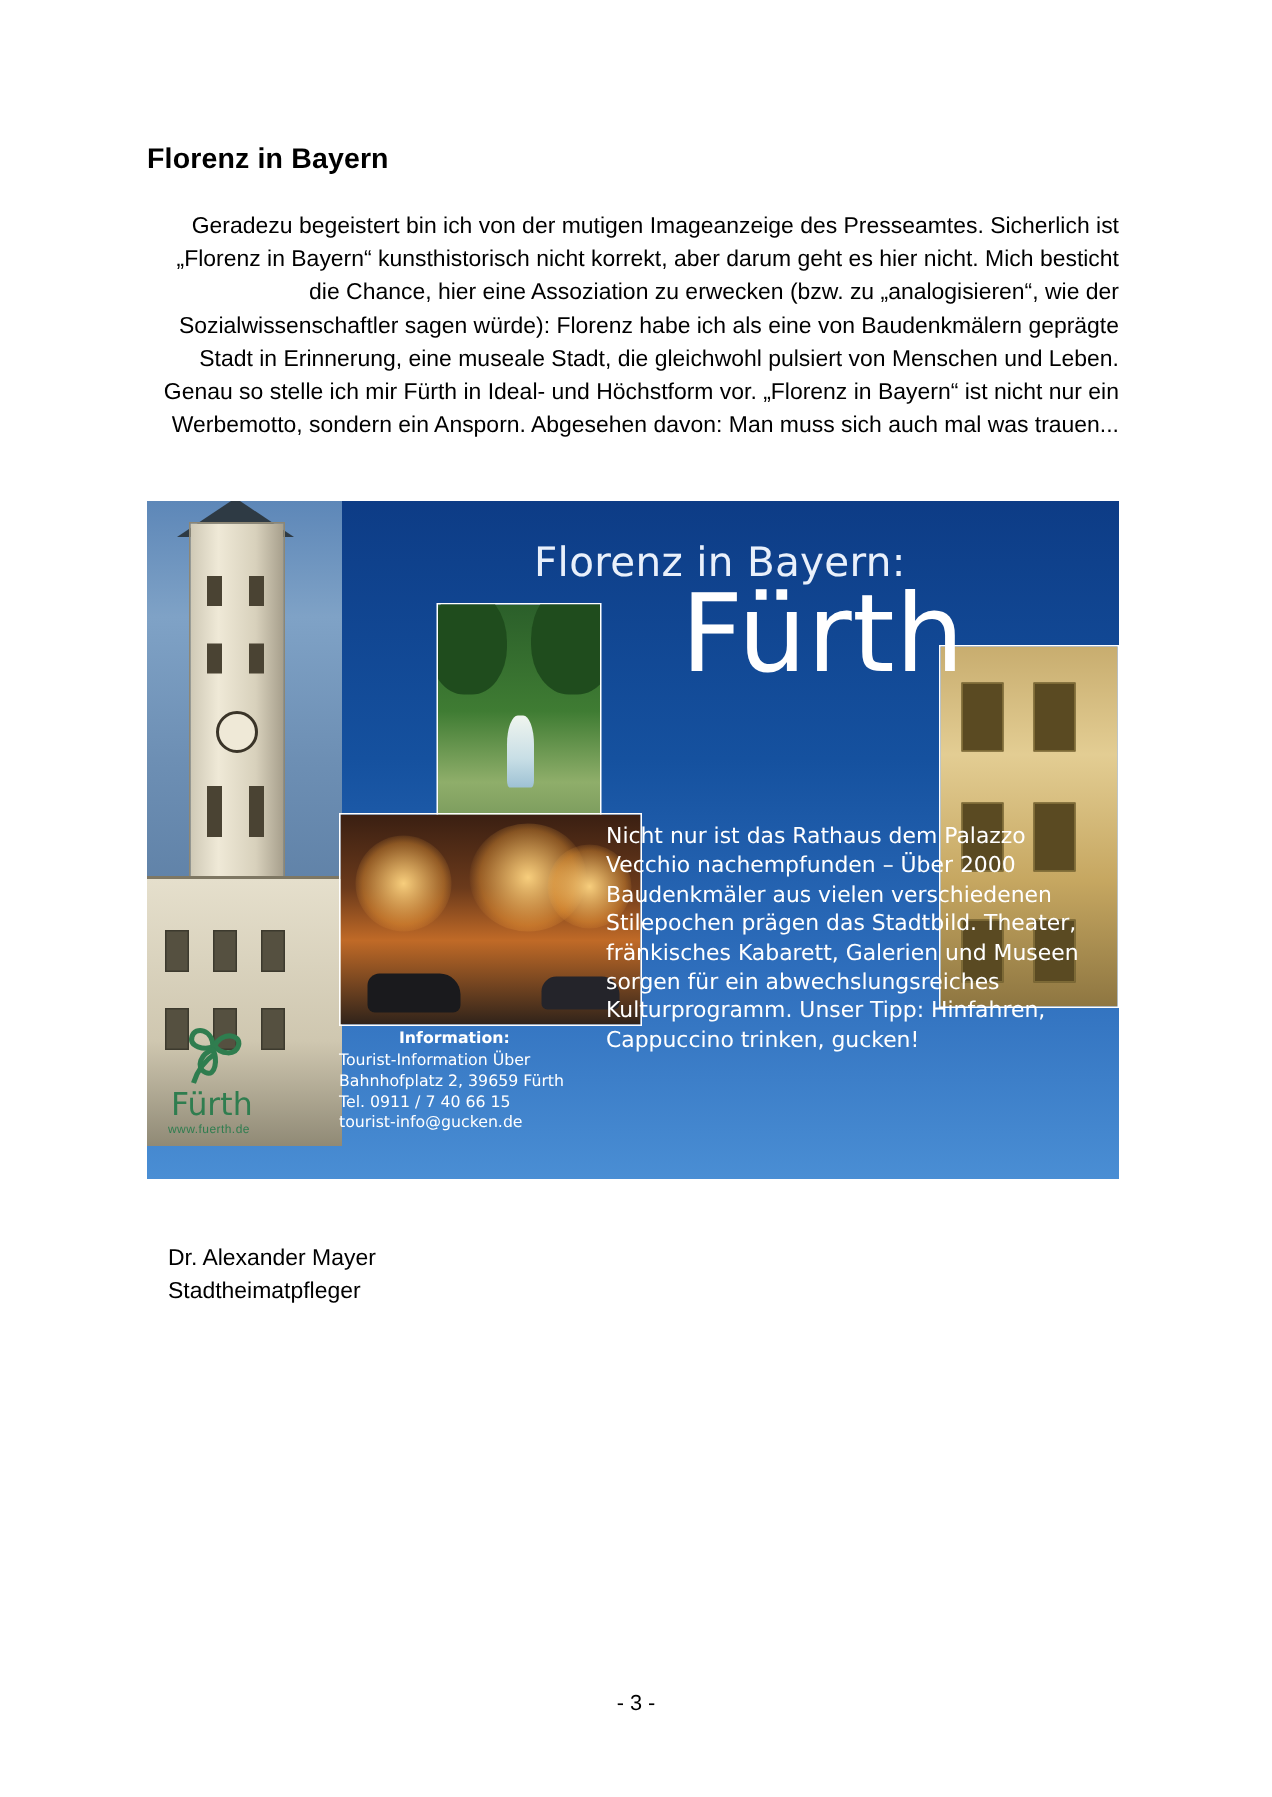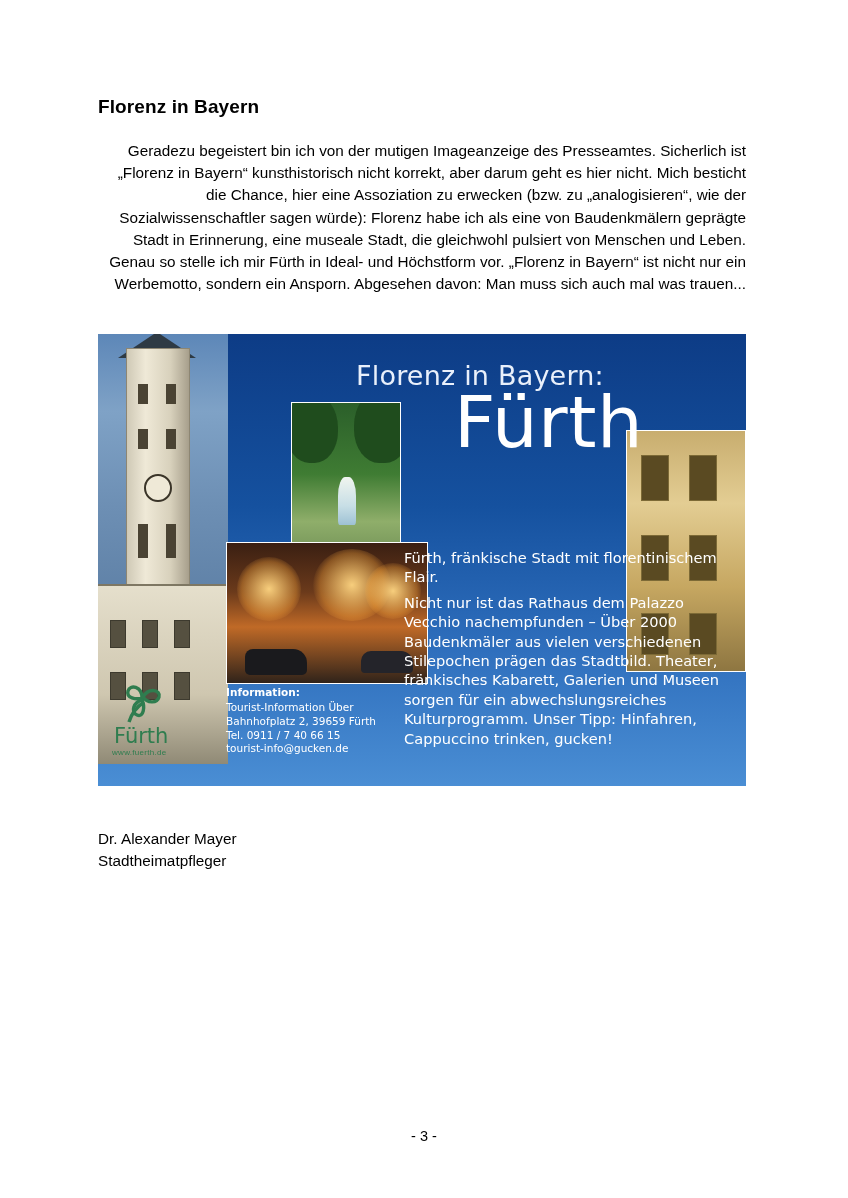--- a/index.html
+++ b/index.html
@@ -209,20 +209,21 @@
     width: 170px;
     color: #ffffff;
     font-family: "DejaVu Sans", sans-serif;
     font-size: 10.5px;
     line-height: 1.32;
   }
   .ad-info .info-head {
     font-weight: bold;
     display: block;
     margin-bottom: 1px;
+    margin-left: 40px;
   }
   
   .ad-logo {
     position: absolute;
     left: 12px; top: 344px;
     width: 108px; height: 80px;
     color: #2f7d4f;
   }
   .ad-logo .clover {
     position: absolute;
@@ -247,21 +248,21 @@
   .closing {
     position: absolute;
     left: 98px;
     top: 828px;
     width: 600px;
     font-size: 15.3px;
     line-height: 1.45;
   }
   .closing p { margin: 0 0 26px 0; }
   .closing p.sig { margin-bottom: 0; }
-  .closing .sig span { display: block; }
+  .closing .sig span { display: block; margin-left: 14px; }
 
   .page-number {
     position: absolute;
     left: 0;
     top: 1128px;
     width: 848px;
     text-align: center;
     font-size: 14.5px;
   }
 </style>
@@ -320,21 +321,20 @@
       <div class="facade-win" style="left:14px; top:104px; width:26px; height:44px;"></div>
       <div class="facade-win" style="left:62px; top:104px; width:26px; height:44px;"></div>
       <div class="facade-win" style="left:14px; top:182px; width:26px; height:40px;"></div>
       <div class="facade-win" style="left:62px; top:182px; width:26px; height:40px;"></div>
     </div>
 
     <div class="ad-head-small">Florenz in Bayern:</div>
     <div class="ad-head-big">Fürth</div>
 
     <div class="ad-copy">
-      <span class="lead">Fürth, fränkische Stadt mit florentinischem Flair.</span>
       <span>Nicht nur ist das Rathaus dem Palazzo Vecchio nachempfunden – Über 2000 Baudenkmäler aus vielen verschiedenen Stilepochen prägen das Stadtbild. Theater, fränkisches Kabarett, Galerien und Museen sorgen für ein abwechslungsreiches Kulturprogramm. Unser Tipp: Hinfahren, Cappuccino trinken, gucken!</span>
     </div>
 
     <div class="ad-info">
       <span class="info-head">Information:</span>
       <span>Tourist-Information Über</span><br>
       <span>Bahnhofplatz 2, 39659 Fürth</span><br>
       <span>Tel. 0911 / 7 40 66 15</span><br>
       <span>tourist-info@gucken.de</span>
     </div>

